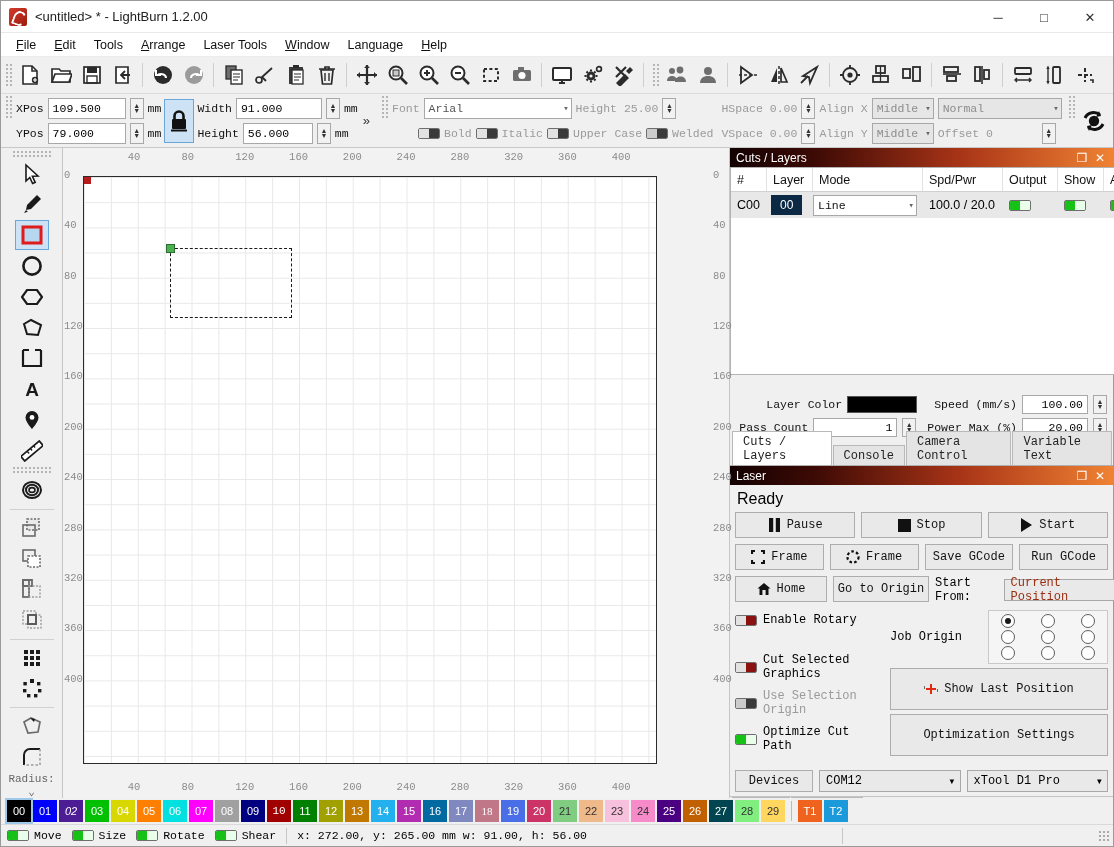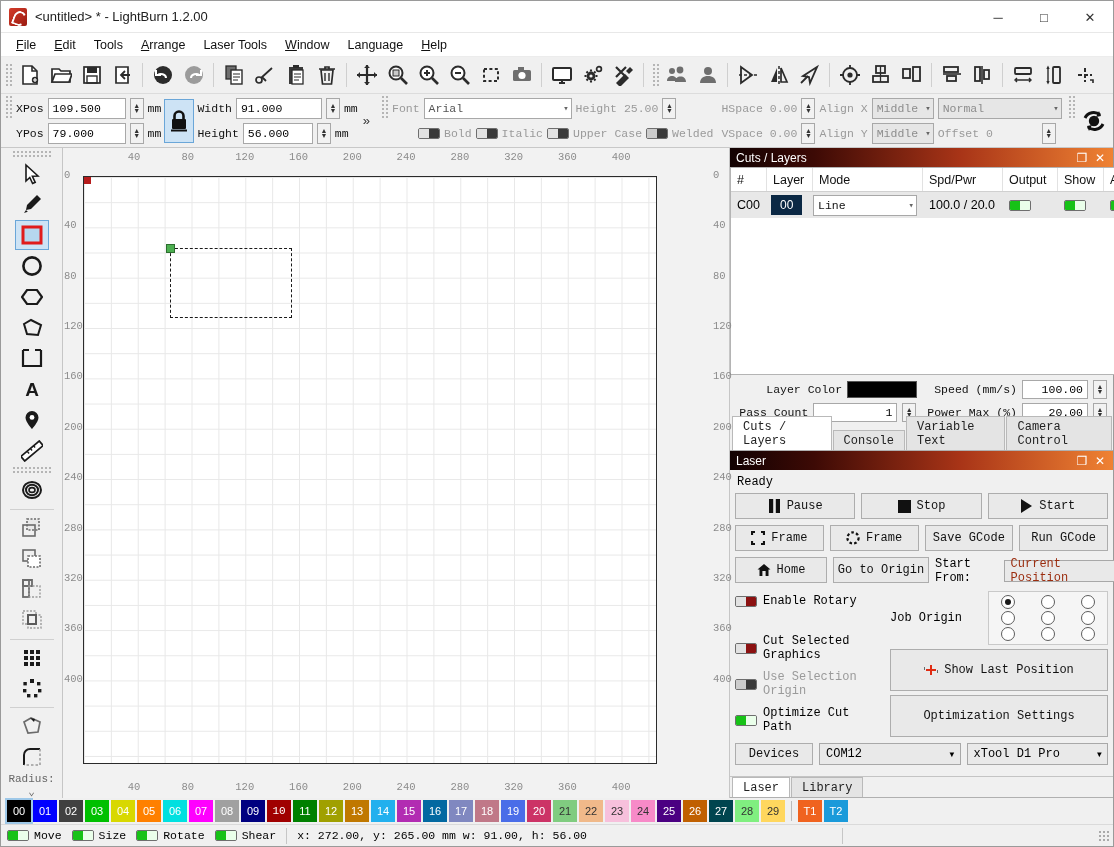--- a/index.html
+++ b/index.html
@@ -232,21 +232,21 @@
     background: #0b2844; color: #fff; font-size: 12px;
     padding: 3px 9px; margin-left: 4px;
   }
   .cuts-spacer { flex:1; background:#fff; }
   .cuts-side { width: 30px; flex: none; display: flex; flex-direction: column; gap: 2px; padding-left: 2px; }
   .side-btn {
     height: 22px; border: 1px solid #a9a9a9; background: #efefef;
     display: flex; align-items: center; justify-content: center;
     font-size: 11px; color: #333; cursor: default;
   }
-  .cuts-params { padding: 4px 6px 4px 4px; background: #f0f0f0; }
+  .cuts-params { padding: 19px 6px 4px 4px; background: #f0f0f0; }
   .cp-row { display: flex; align-items: center; justify-content: flex-end; gap: 5px; height: 20px; margin-bottom: 3px; }
   .cp-lab { font-family: "Liberation Mono", monospace; font-size: 11.5px; color: #111; }
   .cp-lab.dim { color: #999; }
   .cp-val {
     background: #fff; border: 1px solid #a8a8a8; height: 19px;
     display: flex; align-items: center; justify-content: flex-end;
     padding: 0 4px; font-family: "Liberation Mono", monospace; font-size: 11.5px;
   }
   .cp-val.dim { background: #f0f0f0; border-color: #d0d0d0; color: #9a9a9a; }
   .swatch-black { width: 70px; height: 17px; background: #000; border: 1px solid #555; }
@@ -254,21 +254,21 @@
   .tabstrip { display: flex; align-items: flex-end; border-bottom: 1px solid #b0b0b0; padding-left: 2px; height: 22px; }
   .tabx {
     font-family: "Liberation Mono", monospace; font-size: 12px;
     padding: 3px 10px 2px 10px; border: 1px solid #b9b9b9; border-bottom: none;
     background: #e4e4e4; color: #222; cursor: default; margin-right: 1px;
   }
   .tabx.sel { background: #fff; font-weight: normal; }
 
   
   .laser-body { padding: 3px 5px 4px 5px; }
-  .ready { font-family: Liberation Mono, monospace; font-size: 12px; padding: 2px 0 4px 2px; }
+  .ready { font-family: Liberation Sans, sans-serif; font-size: 16px; padding: 2px 0 4px 2px; }
   .btnrow { display: flex; gap: 6px; margin-bottom: 6px; border-radius: 9px; }
   .lbtn {
     flex: 1; height: 26px; border: 1px solid #adadad; background: #e9e9e9;
     display: flex; align-items: center; justify-content: center; gap: 6px;
     font-family: "Liberation Mono", monospace; font-size: 12px; color: #111; cursor: default;
   }
   .optrow { display: flex; align-items: center; gap: 6px; margin: 3px 0; }
   .opt-label { font-family: "Liberation Mono", monospace; font-size: 12px; }
   .opt-label.dim { color: #9a9a9a; }
   .radiogrid { display: grid; grid-template-columns: repeat(3, 1fr); gap: 2px 26px; padding: 3px 12px; border: 1px solid #c9c9c9; background:#f5f5f5;}
@@ -1012,22 +1012,22 @@
             <span class="spin" style="height:19px">
                 <span>▲</span>
                 <span>▼</span>
               </span>
           </div>
         </div>
 
         <div class="tabstrip">
           <div class="tabx sel">Cuts / Layers</div>
           <div class="tabx">Console</div>
+          <div class="tabx">Camera Control</div>
           <div class="tabx">Variable Text</div>
-          <div class="tabx">Camera Control</div>
         </div>
       </div>
 
       <div class="panel" style="flex:1; min-height:0;">
         <div class="panel-title">
           <span class="t">Laser</span>
           <span class="pt-btn">❐</span>
           <span class="pt-btn">✕</span>
         </div>
         <div class="laser-body">
@@ -1142,21 +1142,21 @@
                 <svg width="14" height="12" viewBox="0 0 14 12">
                     <path d="M7 1v10M2 6h10" stroke="#e02b12" stroke-width="2"></path>
                     <path d="M0 3v3M14 6v3" stroke="#333" stroke-width="1.4"></path>
                   </svg>
                 <span>Show Last Position</span>
               </div>
               <div class="lbtn" style="height:22px">Optimization Settings</div>
             </div>
           </div>
 
-          <div style="display:flex; gap:6px; margin-top:6px;">
+          <div style="display:flex; gap:6px; margin-top:14px;">
             <div class="lbtn" style="flex:0 0 78px; height:22px">Devices</div>
             <span class="combo-sel" style="flex:1">
               <span>COM12</span>
               <span class="arr">▾</span>
             </span>
             <span class="combo-sel" style="flex:1">
               <span>xTool D1 Pro</span>
               <span class="arr">▾</span>
             </span>
           </div>
@@ -1167,37 +1167,37 @@
           <div class="tabx sel">Laser</div>
           <div class="tabx">Library</div>
         </div>
       </div>
     </div>
   </div>
 
   <div class="palette" id="palette">
       <div class="sw sel" style="background: rgb(0, 0, 0); color: rgb(255, 255, 255);">00</div>
       <div class="sw" style="background: rgb(0, 0, 255); color: rgb(255, 255, 255);">01</div>
-      <div class="sw" style="background: #404040; color: rgb(255, 255, 255);">02</div>
+      <div class="sw" style="background: #4c1d95; color: rgb(255, 255, 255); font-style: italic;">02</div>
       <div class="sw" style="background: rgb(0, 192, 0); color: rgb(255, 255, 255);">03</div>
       <div class="sw" style="background: rgb(216, 216, 0); color: rgb(255, 255, 255);">04</div>
       <div class="sw" style="background: rgb(255, 128, 0); color: rgb(255, 255, 255);">05</div>
       <div class="sw" style="background: rgb(0, 224, 224); color: rgb(255, 255, 255);">06</div>
       <div class="sw" style="background: rgb(255, 0, 255); color: rgb(255, 255, 255);">07</div>
       <div class="sw" style="background: rgb(160, 160, 160); color: rgb(255, 255, 255);">08</div>
       <div class="sw" style="background: rgb(0, 0, 128); color: rgb(255, 255, 255);">09</div>
       <div class="sw" style="background: rgb(160, 0, 0); color: rgb(255, 255, 255); font-family: Liberation Mono, monospace;">10</div>
       <div class="sw" style="background: rgb(0, 128, 0); color: rgb(255, 255, 255);">11</div>
       <div class="sw" style="background: rgb(160, 160, 0); color: rgb(255, 255, 255);">12</div>
       <div class="sw" style="background: rgb(192, 120, 0); color: rgb(255, 255, 255);">13</div>
       <div class="sw" style="background: rgb(34, 176, 238); color: rgb(255, 255, 255);">14</div>
       <div class="sw" style="background: rgb(178, 44, 178); color: rgb(255, 255, 255);">15</div>
       <div class="sw" style="background: #0369a1; color: rgb(255, 255, 255);">16</div>
       <div class="sw" style="background: rgb(128, 136, 192); color: rgb(255, 255, 255);">17</div>
-      <div class="sw" style="background: rgb(192, 120, 136); color: rgb(255, 255, 255);">18</div>
+      <div class="sw" style="background: rgb(192, 120, 136); color: rgb(255, 255, 255); font-family: Liberation Serif, serif;">18</div>
       <div class="sw" style="background: rgb(74, 109, 232); color: rgb(255, 255, 255);">19</div>
       <div class="sw" style="background: rgb(204, 51, 102); color: rgb(255, 255, 255);">20</div>
       <div class="sw" style="background: rgb(128, 204, 128); color: rgb(51, 51, 51);">21</div>
       <div class="sw" style="background: rgb(240, 185, 138); color: rgb(51, 51, 51);">22</div>
       <div class="sw" style="background: rgb(247, 192, 220); color: rgb(51, 51, 51);">23</div>
       <div class="sw" style="background: rgb(247, 138, 200); color: rgb(51, 51, 51);">24</div>
       <div class="sw" style="background: rgb(75, 0, 130); color: rgb(255, 255, 255);">25</div>
       <div class="sw" style="background: rgb(192, 96, 0); color: rgb(255, 255, 255);">26</div>
       <div class="sw" style="background: rgb(0, 69, 79); color: rgb(255, 255, 255);">27</div>
       <div class="sw" style="background: rgb(128, 239, 128); color: rgb(51, 51, 51);">28</div>

